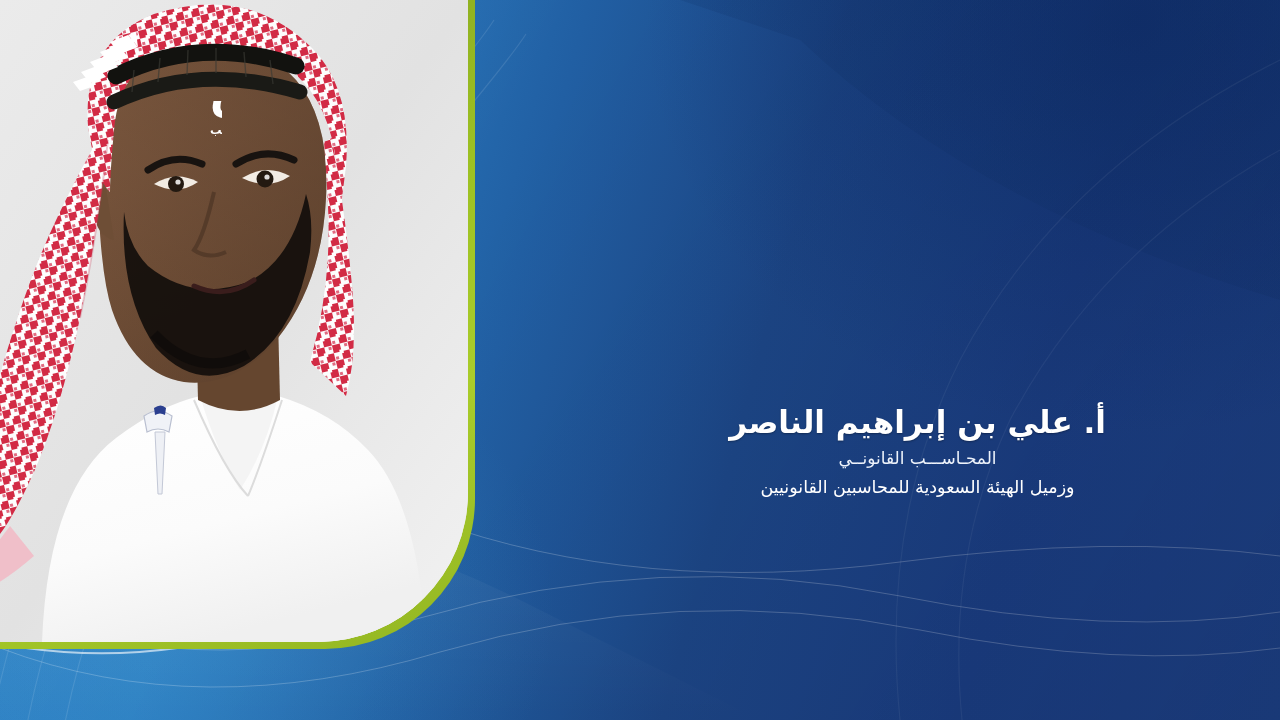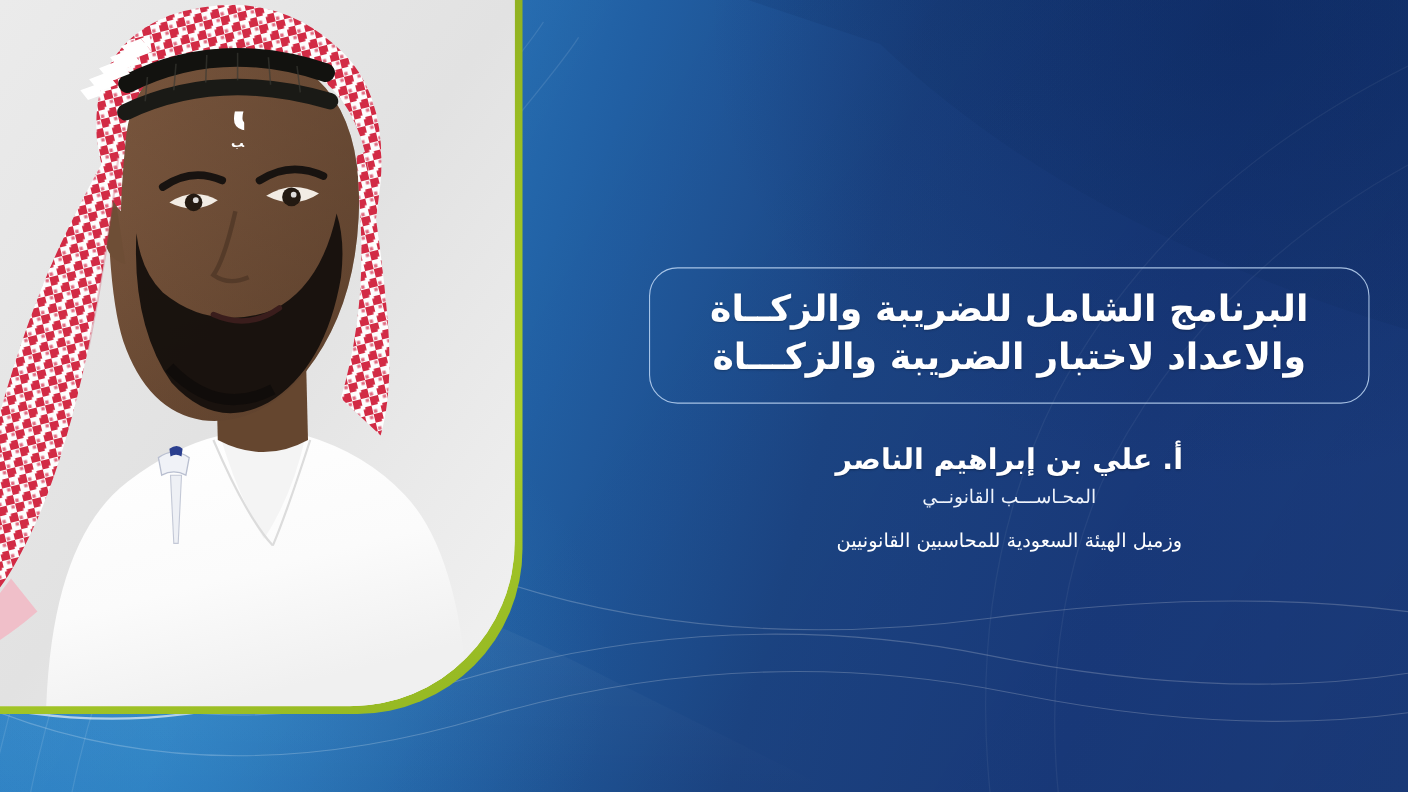--- a/index.html
+++ b/index.html
@@ -60,24 +60,24 @@
     font-size:33px;font-weight:700;line-height:1.30;
     letter-spacing:0px;
     white-space:nowrap;
     text-shadow:0 1px 2px rgba(0,0,0,.25);
   }
 
   
   .credits{position:absolute;right:35px;top:396px;width:655px;text-align:center;}
   .cred-label{color:#b5c93f;font-size:21px;font-weight:600;line-height:1.25;
     text-shadow:0 1px 1px rgba(0,0,0,.25);}
-  .cred-name{color:#ffffff;font-size:26px;font-weight:700;line-height:1.30;margin-top:6px;
+  .cred-name{color:#ffffff;font-size:31px;font-weight:700;line-height:1.30;margin-top:6px;
     text-shadow:0 1px 2px rgba(0,0,0,.3);}
   .cred-role{color:#eef3fb;font-size:17px;font-weight:500;line-height:1.35;margin-top:5px;text-align:center;}
-  .cred-org{color:#ffffff;font-size:17.5px;font-weight:500;line-height:1.35;margin-top:17px;}
+  .cred-org{color:#ffffff;font-size:17.5px;font-weight:500;line-height:1.35;margin-top:6px;}
 </style>
 </head>
 <body>
 
 <div class="slide">
 
   <div class="bg-base"></div>
   <div class="bg-glow-tr"></div>
   <div class="bg-glow-bl"></div>
 
@@ -246,24 +246,20 @@
       <path d="M68 22 L86 15 L96 27 L78 34 Z"></path>
       <path d="M58 32 L76 25 L86 37 L68 44 Z"></path>
       <path d="M49 42 L65 36 L74 47 L58 53 Z"></path>
       <path d="M41 52 L55 47 L62 56 L48 61 Z"></path>
       <path d="M96 5 L106 17 L104 2 Z"></path>
     </g>
     <text x="178" y="78" text-anchor="end" font-family="'DejaVu Sans','Liberation Sans',sans-serif" font-size="44" font-weight="700" fill="#ffffff" direction="rtl">تمكين</text>
     <text x="178" y="104" text-anchor="end" font-family="'DejaVu Sans','Liberation Sans',sans-serif" font-size="11.5" font-weight="600" fill="#ffffff" direction="rtl">مركز التمكين المالي للتدريب</text>
   </svg>
 
-  <div class="title-box">
-    <div class="title-line">البرنامج الشامل للضريبة والزكــاة</div>
-    <div class="title-line">والاعداد لاختبار الضريبة والزكـــاة</div>
-  </div>
 
   <div class="credits">
     <div class="cred-name">أ. علي بن إبراهيم الناصر</div>
     <div class="cred-role">المحـاســـب القانونــي</div>
     <div class="cred-org">وزميل الهيئة السعودية للمحاسبين القانونيين</div>
   </div>
 
 </div>
 
 </body></html>

